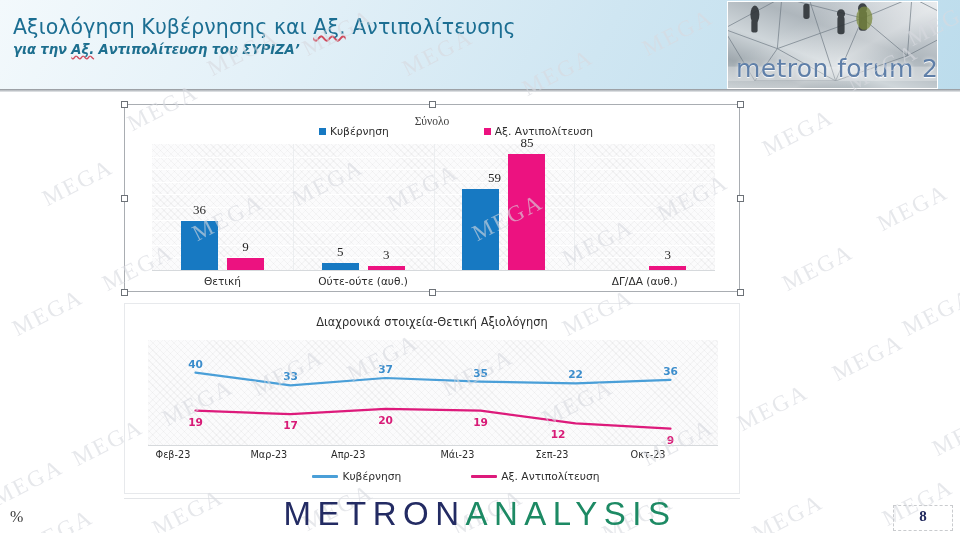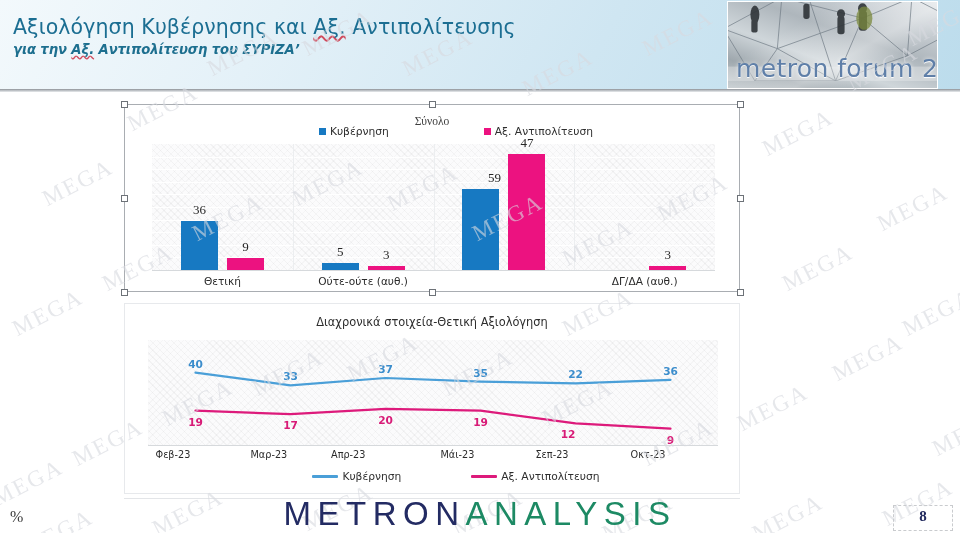--- a/index.html
+++ b/index.html
@@ -286,21 +286,21 @@
         <div class="bar pink" style="left: 497.125px; width: 37px; height: 4.1087px;"></div>
       </div>
     <div id="c1-axis"></div>
   <div class="vlabel" style="left: 49.875px; top: 96.6957px; width: 49px;">36</div>
       <div class="vlabel" style="left: 95.875px; top: 133.674px; width: 49px;">9</div>
       <div class="catlabel" style="left: 27px; top: 170px; width: 140.75px;">Θετική</div>
       <div class="vlabel" style="left: 190.625px; top: 139.152px; width: 49px;">5</div>
       <div class="vlabel" style="left: 236.625px; top: 141.891px; width: 49px;">3</div>
       <div class="catlabel" style="left: 167.75px; top: 170px; width: 140.75px;">Ούτε-ούτε (αυθ.)</div>
       <div class="vlabel" style="left: 345px; top: 65.1957px; width: 49px;">59</div>
-      <div class="vlabel" style="left: 377.375px; top: 29.587px; width: 49px;">47</div>
+      <div class="vlabel" style="left: 377.375px; top: 29.587px; width: 49px;">85</div>
       <div class="catlabel" style="left: 308.5px; top: 170px; width: 140.75px; margin-top: 36px;">Αρνητική</div>
       <div class="vlabel" style="left: 518.125px; top: 141.891px; width: 49px;">3</div>
       <div class="catlabel" style="left: 449.25px; top: 170px; width: 140.75px;">ΔΓ/ΔΑ (αυθ.)</div>
     </div>
 <div class="sel-line" style="left: 0px; top: 0px; width: 1px; height: 188px;"></div>
     <div class="sel-line" style="left: 615px; top: 0px; width: 1px; height: 188px;"></div>
     <div class="sel-line" style="left: 0px; top: 0px; width: 616px; height: 1px;"></div>
     <div class="sel-line" style="left: 0px; top: 187px; width: 616px; height: 1px;"></div>
     <div class="handle" style="left: -3.5px; top: -3.5px;"></div>
     <div class="handle" style="left: 304.5px; top: -3.5px;"></div>
@@ -335,21 +335,21 @@
 <div class="pt-label blue" style="left: 48.5px; top: 53.5862px; width: 44px;">40</div>
     <div class="pt-label blue" style="left: 143.5px; top: 66.2586px; width: 44px;">33</div>
     <div class="pt-label blue" style="left: 238.5px; top: 59.0172px; width: 44px;">37</div>
     <div class="pt-label blue" style="left: 333.5px; top: 62.6379px; width: 44px;">35</div>
     <div class="pt-label blue" style="left: 428.5px; top: 64.4483px; width: 44px;">22</div>
     <div class="pt-label blue" style="left: 523.5px; top: 60.8276px; width: 44px;">36</div>
     <div class="pt-label pink" style="left: 48.5px; top: 111.603px; width: 44px;">19</div>
     <div class="pt-label pink" style="left: 143.5px; top: 115.224px; width: 44px;">17</div>
     <div class="pt-label pink" style="left: 238.5px; top: 109.793px; width: 44px;">20</div>
     <div class="pt-label pink" style="left: 333.5px; top: 111.603px; width: 44px;">19</div>
-    <div class="pt-label pink" style="left: 421px; top: 124.276px; width: 44px;">12</div>
+    <div class="pt-label pink" style="left: 411px; top: 124.276px; width: 44px;">12</div>
     <div class="pt-label pink" style="left: 523.5px; top: 129.707px; width: 44px;">9</div>
     <div class="xlabel" style="left: 30.5px; top: 145px; width: 80px;">Φεβ-23</div>
     <div class="xlabel" style="left: 125.5px; top: 145px; width: 80px;">Μαρ-23</div>
     <div class="xlabel" style="left: 206px; top: 145px; width: 80px;">Απρ-23</div>
     <div class="xlabel" style="left: 315.5px; top: 145px; width: 80px;">Μάι-23</div>
     <div class="xlabel" style="left: 410.5px; top: 145px; width: 80px;">Σεπ-23</div>
     <div class="xlabel" style="left: 505.5px; top: 145px; width: 80px;">Οκτ-23</div>
   </div>
 
 <div id="footer-rule"></div>

